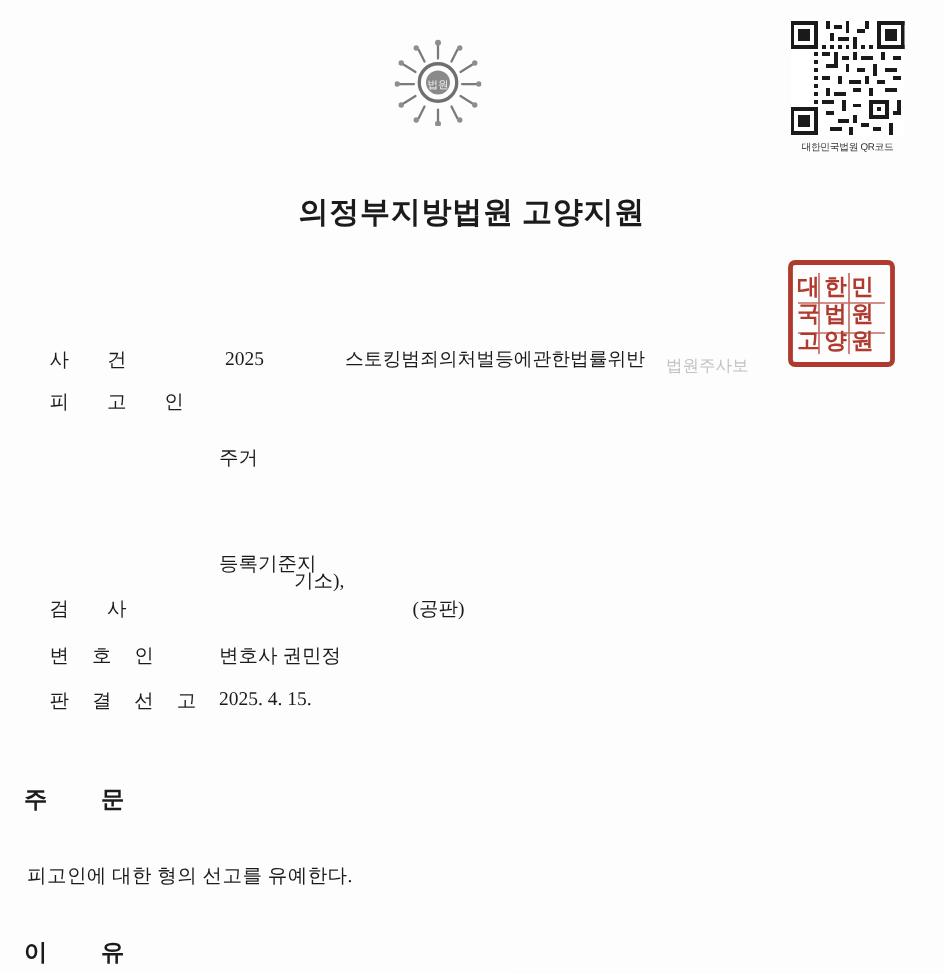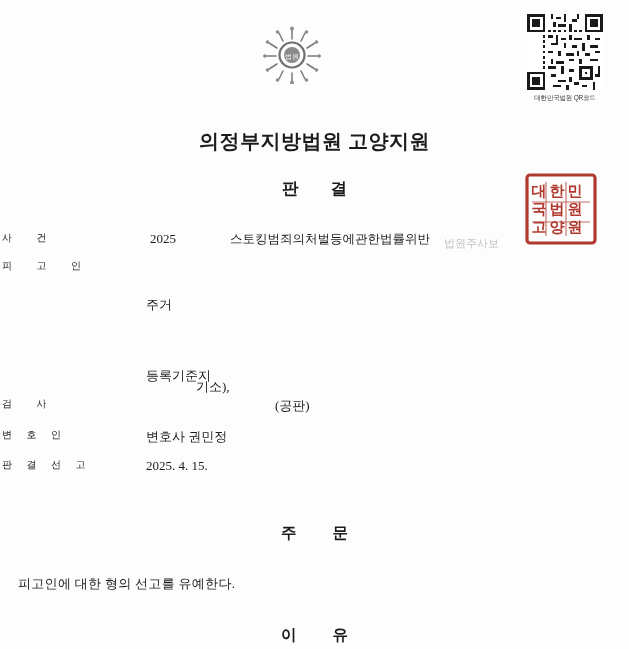--- a/index.html
+++ b/index.html
@@ -103,23 +103,23 @@
   }
 
   
   .field {
     position: absolute;
     font-size: 13px;
     white-space: nowrap;
   }
   .field-label {
     position: absolute;
-    left: 2px;
+    left: 33px;
     width: 110px;
-    font-size: 10px;
+    font-size: 13px;
     letter-spacing: 11px;
   }
   .field-label.tight { letter-spacing: 6px; }
   .field-value {
     position: absolute;
     left: 146px;
     font-size: 13px;
   }
 
   .row-case    { top: 231px; }
@@ -152,21 +152,20 @@
     white-space: nowrap;
   }
   .pros-val1 { position: absolute; left: 196px; top: 378px; font-size: 13px; }
   .pros-val2 { position: absolute; left: 275px; top: 397px; font-size: 13px; }
 
   
   .section-heading {
     position: absolute;
     left: 0;
     right: 0;
-    text-align: center;
     font-size: 15.5px;
     font-weight: bold;
     letter-spacing: 16px;
     text-indent: 16px;
   }
   .heading-order  { top: 523px; }
   .heading-reason { top: 625px; }
 
   .order-text {
     position: absolute;
@@ -307,21 +306,20 @@
           <rect x="25" y="26" width="1" height="3"></rect>
         <rect x="27" y="20" width="1" height="3"></rect>
           <rect x="26" y="23" width="2" height="1"></rect>
       </g>
     </svg>
     <div class="qr-caption">대한민국법원 QR코드</div>
   </div>
 
   <div class="court-title">의정부지방법원  고양지원</div>
 
-  <div class="doc-kind">판      결</div>
 
 
   <div class="seal">
     <svg width="74" height="74" viewBox="0 0 74 74" aria-hidden="true">
       <rect x="3" y="3" width="68" height="68" rx="3" fill="none" stroke="#b03a2e" stroke-width="3.2"></rect>
       <g fill="#b03a2e" font-family="Liberation Sans, sans-serif" font-weight="bold" font-size="15" text-anchor="middle">
         <text x="15" y="24">대</text>
           <text x="33" y="24">한</text>
           <text x="51" y="24">민</text>
         <text x="15" y="42">국</text>

